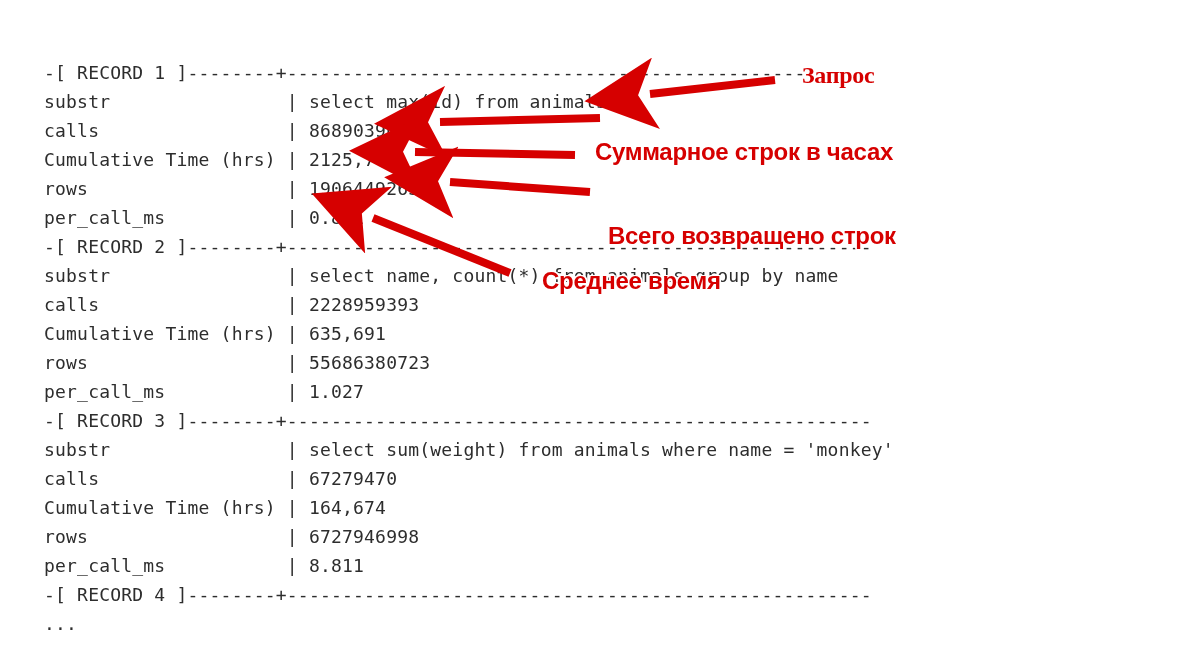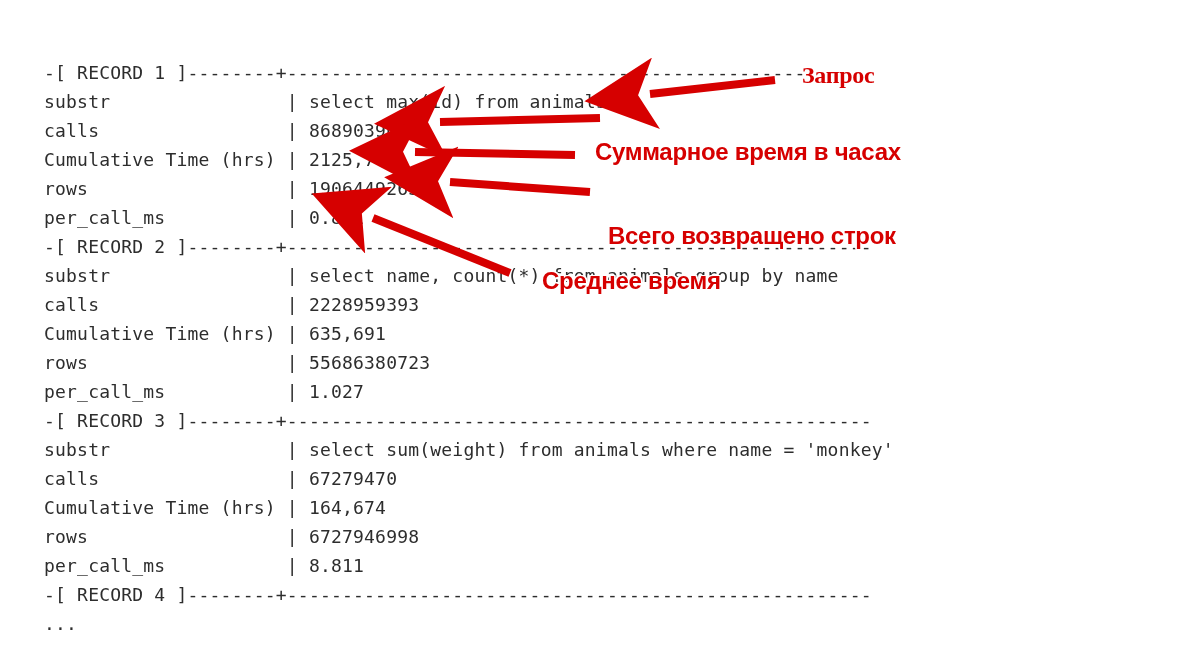--- a/index.html
+++ b/index.html
@@ -91,17 +91,17 @@
   <line x1="600" y1="118" x2="440" y2="122" stroke="#d60000" stroke-width="8" marker-end="url(#ah)"></line>
 
   <line x1="575" y1="155" x2="415" y2="152" stroke="#d60000" stroke-width="8" marker-end="url(#ah)"></line>
 
   <line x1="590" y1="192" x2="450" y2="182" stroke="#d60000" stroke-width="8" marker-end="url(#ah)"></line>
 
   <line x1="510" y1="273" x2="373" y2="218" stroke="#d60000" stroke-width="8" marker-end="url(#ah)"></line>
 </svg>
 
 <div class="annot" style="left:802px; top:62px;font-family:Liberation Serif, serif;">Запрос</div>
-<div class="annot" style="left:595px; top:138px;">Суммарное время в часах</div>
+<div class="annot" style="left:595px; top:138px;">Суммарное строк в часах</div>
 <div class="annot" style="left:608px; top:176px;margin-top:46px;">Всего возвращено строк</div>
 <div class="annot" style="left:542px; top:260px;margin-top:7px;">Среднее время</div>
 
 </div>
 
 </body></html>

